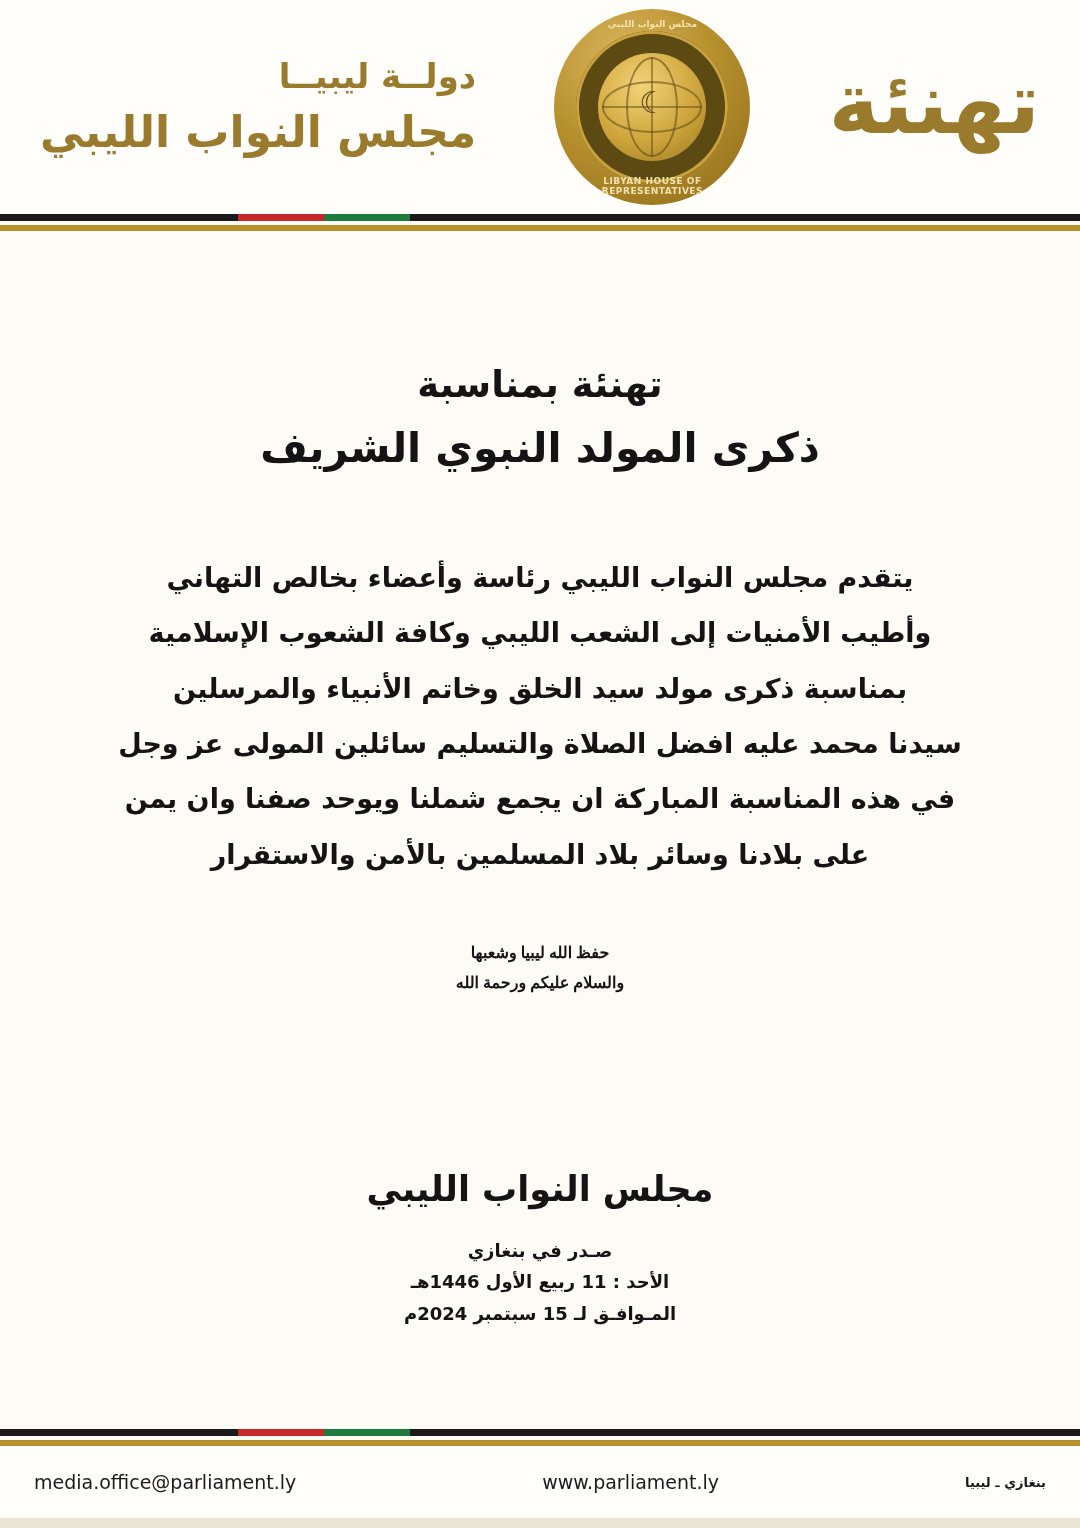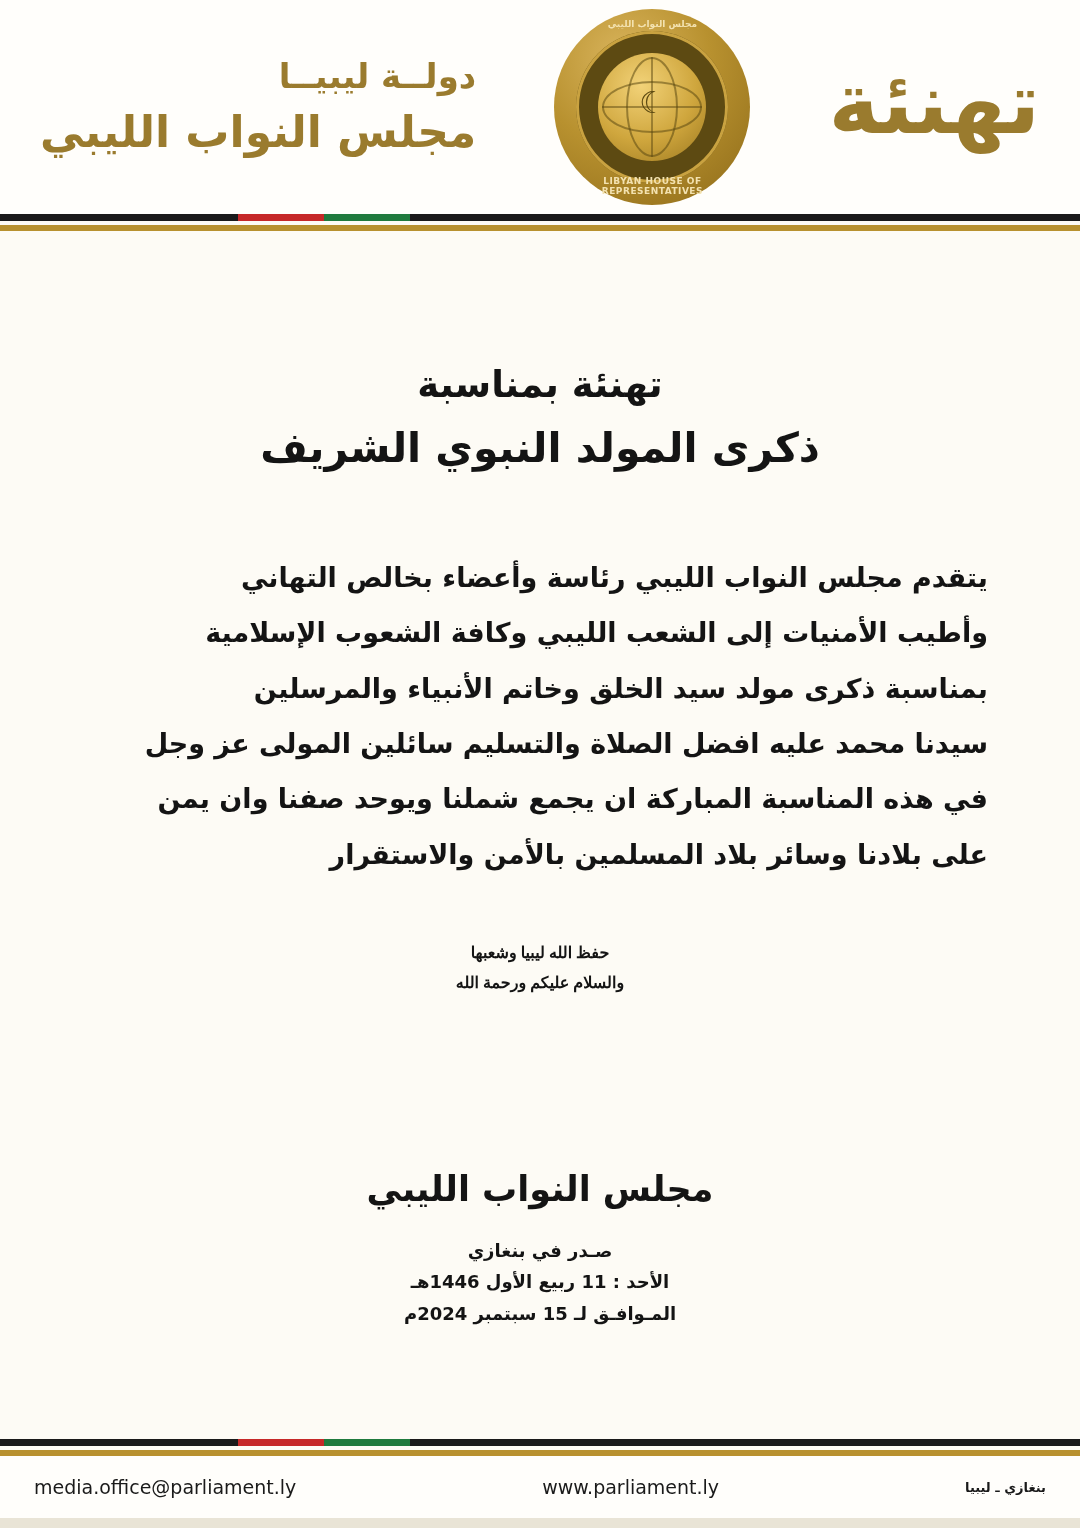--- a/index.html
+++ b/index.html
@@ -181,21 +181,21 @@
     font-size: 37px;
     margin-top: 132px;
   }
   .title .l2 {
     font-size: 41px;
     margin-top: 18px;
   }
 
   .body-text {
     margin-top: 78px;
-    text-align: right;
+    text-align: center;
     font-family: "DejaVu Sans", sans-serif;
     font-weight: 700;
     font-size: 27px;
     line-height: 2.05;
     color: #141414;
     letter-spacing: 0px;
   }
   .body-text p { margin: 0; }
 
   .closing {
@@ -229,21 +229,21 @@
 
   
   .footer-wrap {
     position: absolute;
     left: 0;
     right: 0;
     bottom: 0;
   }
   .footer-rules { padding: 0; }
   .footer {
-    height: 62px;
+    height: 72px;
     display: flex;
     align-items: center;
     justify-content: space-between;
     padding: 0 34px;
     box-sizing: border-box;
     background: #fffefb;
     direction: ltr;
   }
   .footer-item {
     font-family: "DejaVu Sans", sans-serif;

